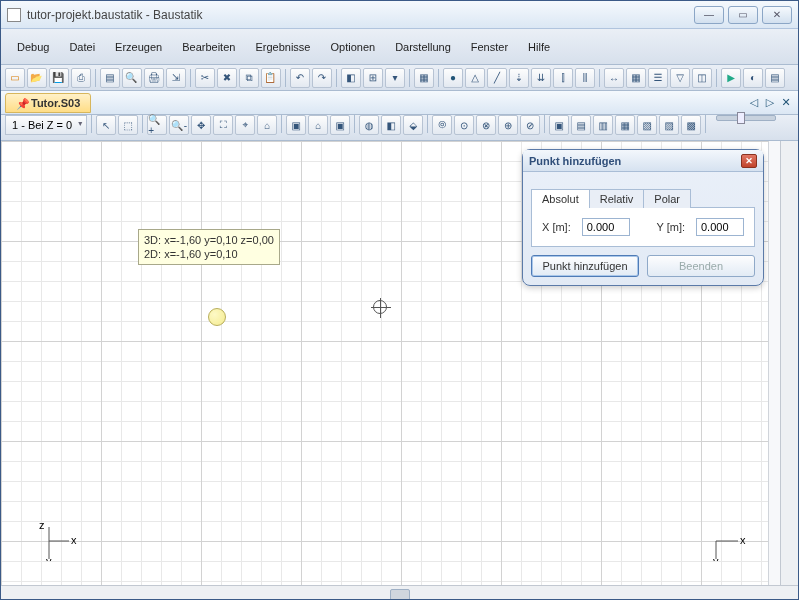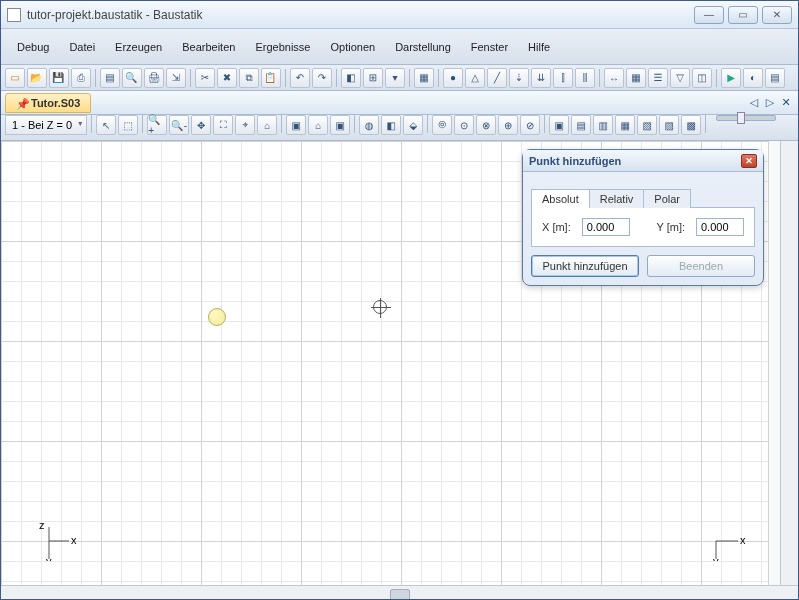--- a/index.html
+++ b/index.html
@@ -180,20 +180,24 @@
       <div class="thumb"></div>
     </div>
 </div>
 
 <div class="canvas-wrap">
   <div class="grid"></div>
 
   <div class="point"></div>
   <div class="origin"></div>
 
+  <div class="tooltip">
+    <div>3D: x=-1,60 y=0,10 z=0,00</div>
+    <div>2D: x=-1,60 y=0,10</div>
+  </div>
 
   <div class="axes bl">
     <svg width="40" height="40">
       <line class="axline" x1="12" y1="20" x2="32" y2="20"></line>
         <text x="34" y="23" font-size="8">x</text>
       <line class="axline" x1="12" y1="20" x2="12" y2="38"></line>
         <text x="9" y="44" font-size="8">y</text>
       <line class="axline" x1="12" y1="20" x2="12" y2="6"></line>
         <text x="2" y="8" font-size="8">z</text>
     </svg>

